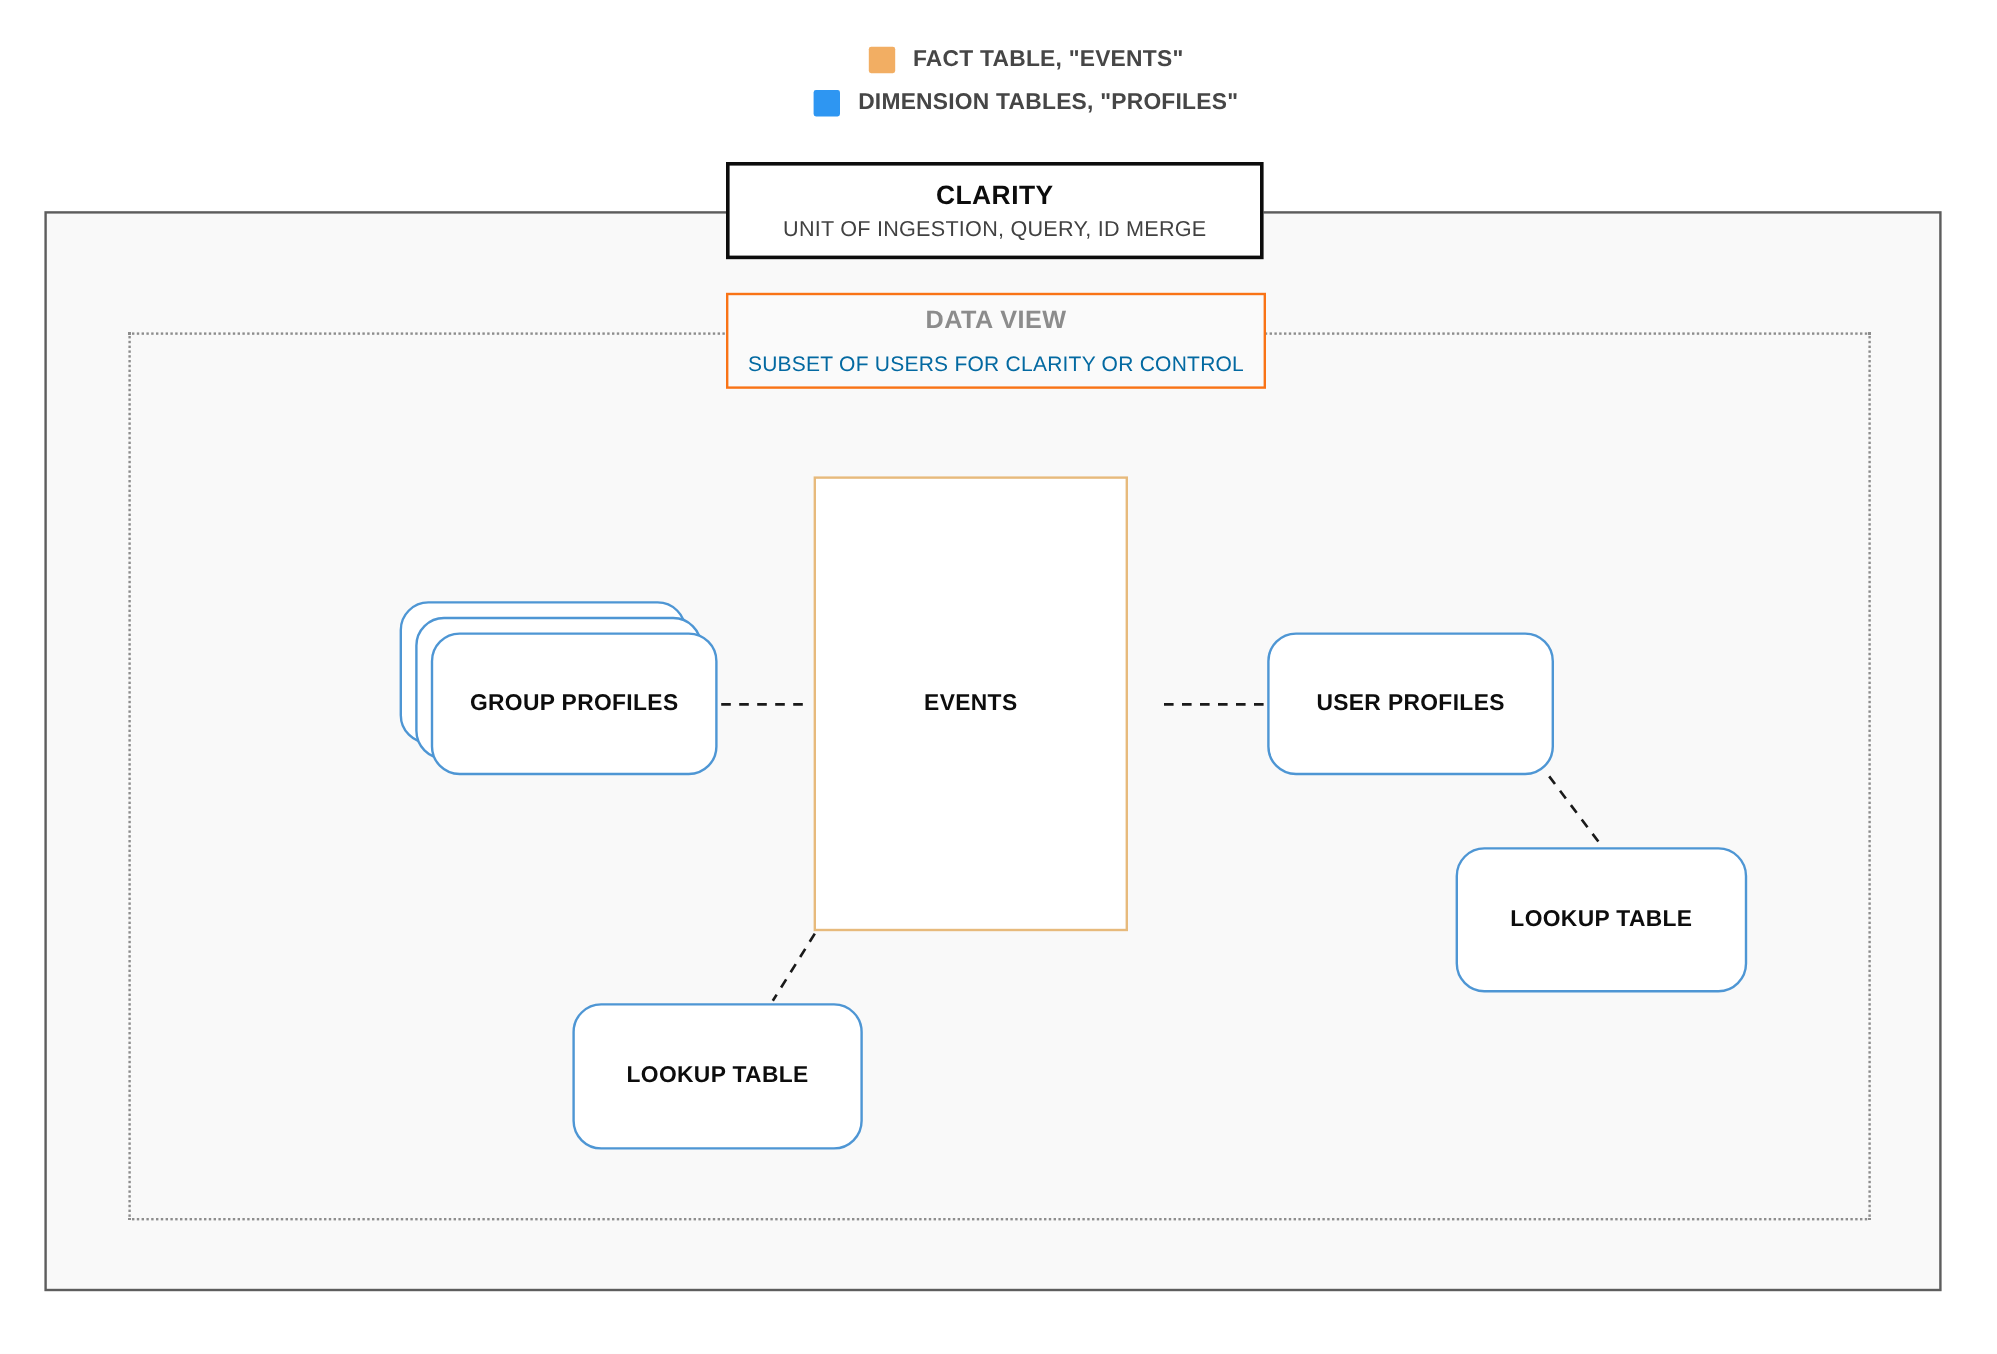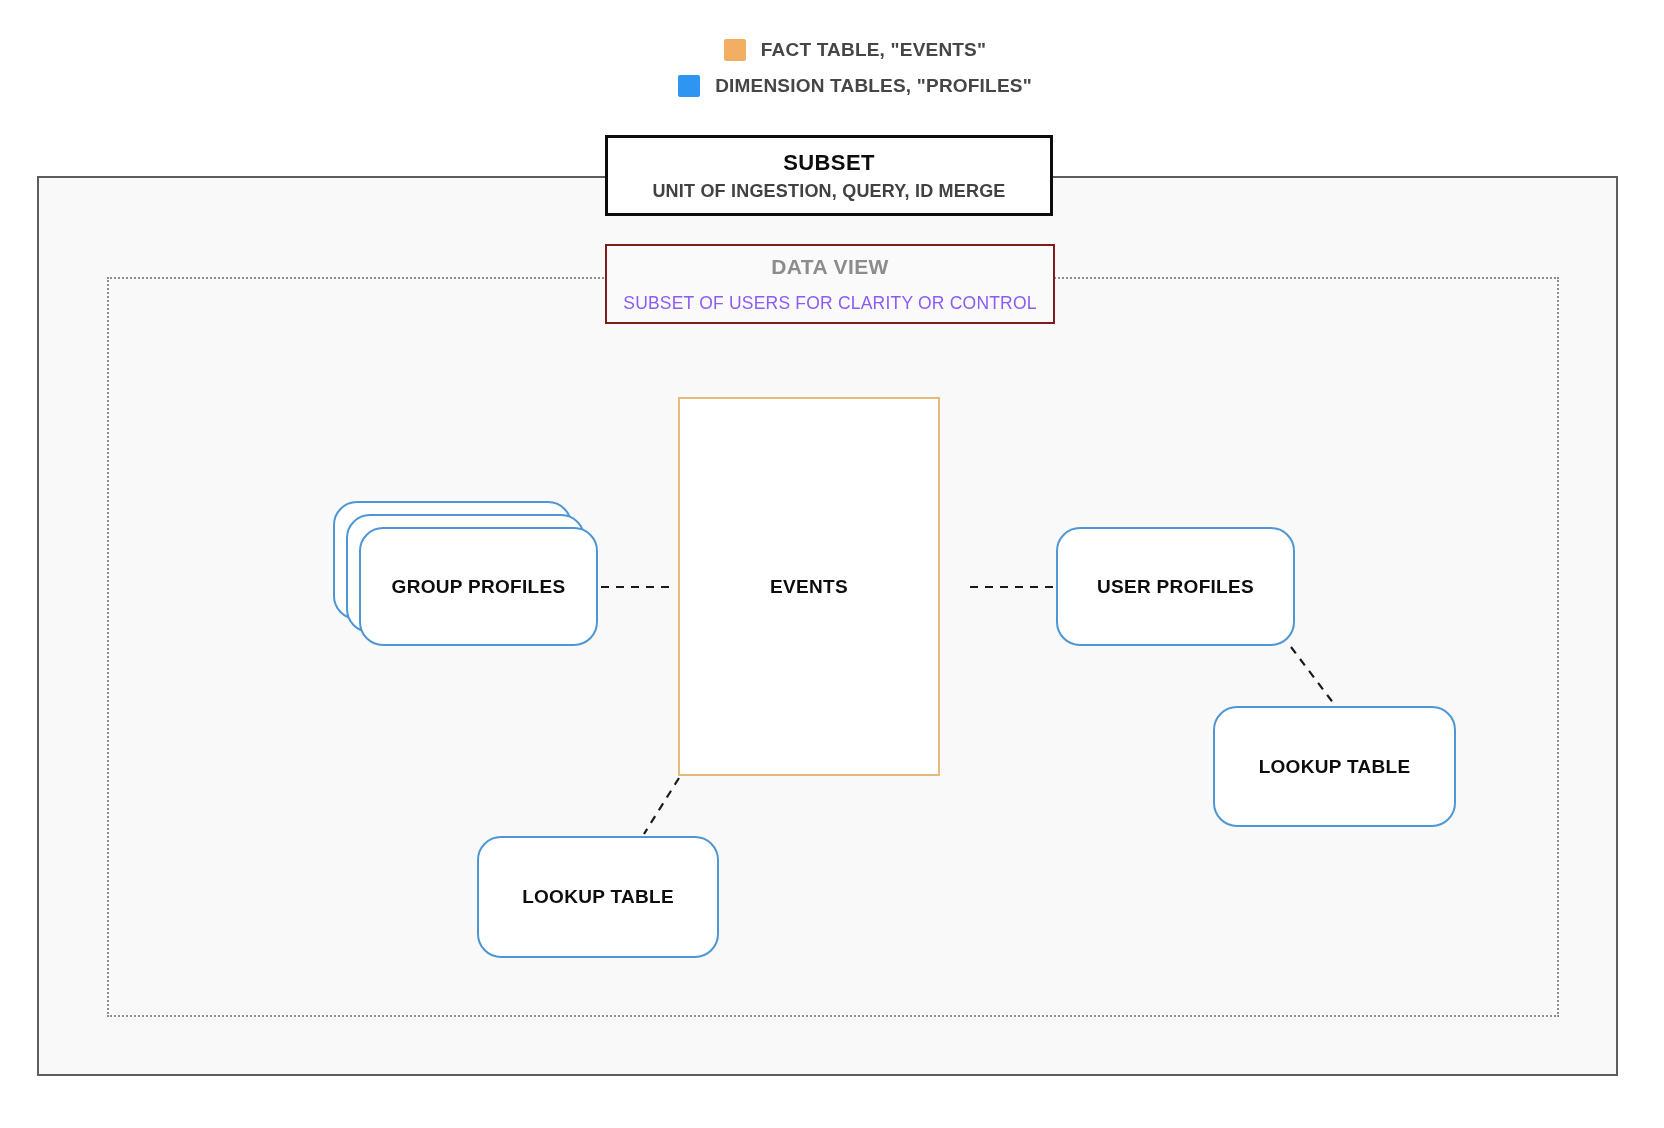--- a/index.html
+++ b/index.html
@@ -42,31 +42,31 @@
     align-items: center; justify-content: center; text-align: center;
   }
   .project-box {
     left: 605px; top: 135px; width: 448px; height: 81px;
     background: #ffffff; border: 3px solid #0c0c0c; gap: 5px;
   }
   .project-box .hb-title {
     font-size: 22px; font-weight: 700; color: #0c0c0c; letter-spacing: 0.4px;
   }
   .project-box .hb-sub {
-    font-size: 18px; font-weight: 700; color: #414141; letter-spacing: 0.2px;
+    font-size: 18px; font-weight: 400; color: #414141; letter-spacing: 0.2px;
   }
   .dataview-box {
     left: 605px; top: 244px; width: 450px; height: 80px;
-    background: #fafafa; border: 2px solid #7f1d1d; gap: 14px;
+    background: #fafafa; border: 2px solid #f97316; gap: 14px;
   }
   .dataview-box .hb-title {
     font-size: 21px; font-weight: 700; color: #8c8c8c; letter-spacing: 0.4px;
   }
   .dataview-box .hb-sub {
-    font-size: 17.5px; font-weight: 400; color: #8b5cf6; letter-spacing: 0.2px;
+    font-size: 17.5px; font-weight: 400; color: #0369a1; letter-spacing: 0.2px;
   }
 
   
   .node-label {
     font-size: 19px; font-weight: 700; color: #0d0d0d; letter-spacing: 0.3px;
     white-space: nowrap;
   }
   .events-box {
     position: absolute; left: 678px; top: 397px; width: 262px; height: 379px;
     background: #ffffff; border: 2px solid var(--fact-border, #E7BA7C);
@@ -116,21 +116,21 @@
   <div class="dataview-rect"></div>
 
   <svg class="connector-layer" viewBox="0 0 1664 1128" xmlns="http://www.w3.org/2000/svg">
     <line class="connector" x1="601" y1="587" x2="676" y2="587"></line>
     <line class="connector" x1="970" y1="587" x2="1054" y2="587"></line>
     <line class="connector" x1="1291" y1="647" x2="1334" y2="704"></line>
     <line class="connector" x1="679" y1="778" x2="644" y2="834"></line>
   </svg>
 
   <div class="header-box project-box">
-    <div class="hb-title">SUBSET</div>
+    <div class="hb-title">CLARITY</div>
     <div class="hb-sub">UNIT OF INGESTION, QUERY, ID MERGE</div>
   </div>
 
   <div class="header-box dataview-box">
     <div class="hb-title">DATA VIEW</div>
     <div class="hb-sub">SUBSET OF USERS FOR CLARITY OR CONTROL</div>
   </div>
 
   <div class="events-box">
     <span class="node-label">EVENTS</span>

